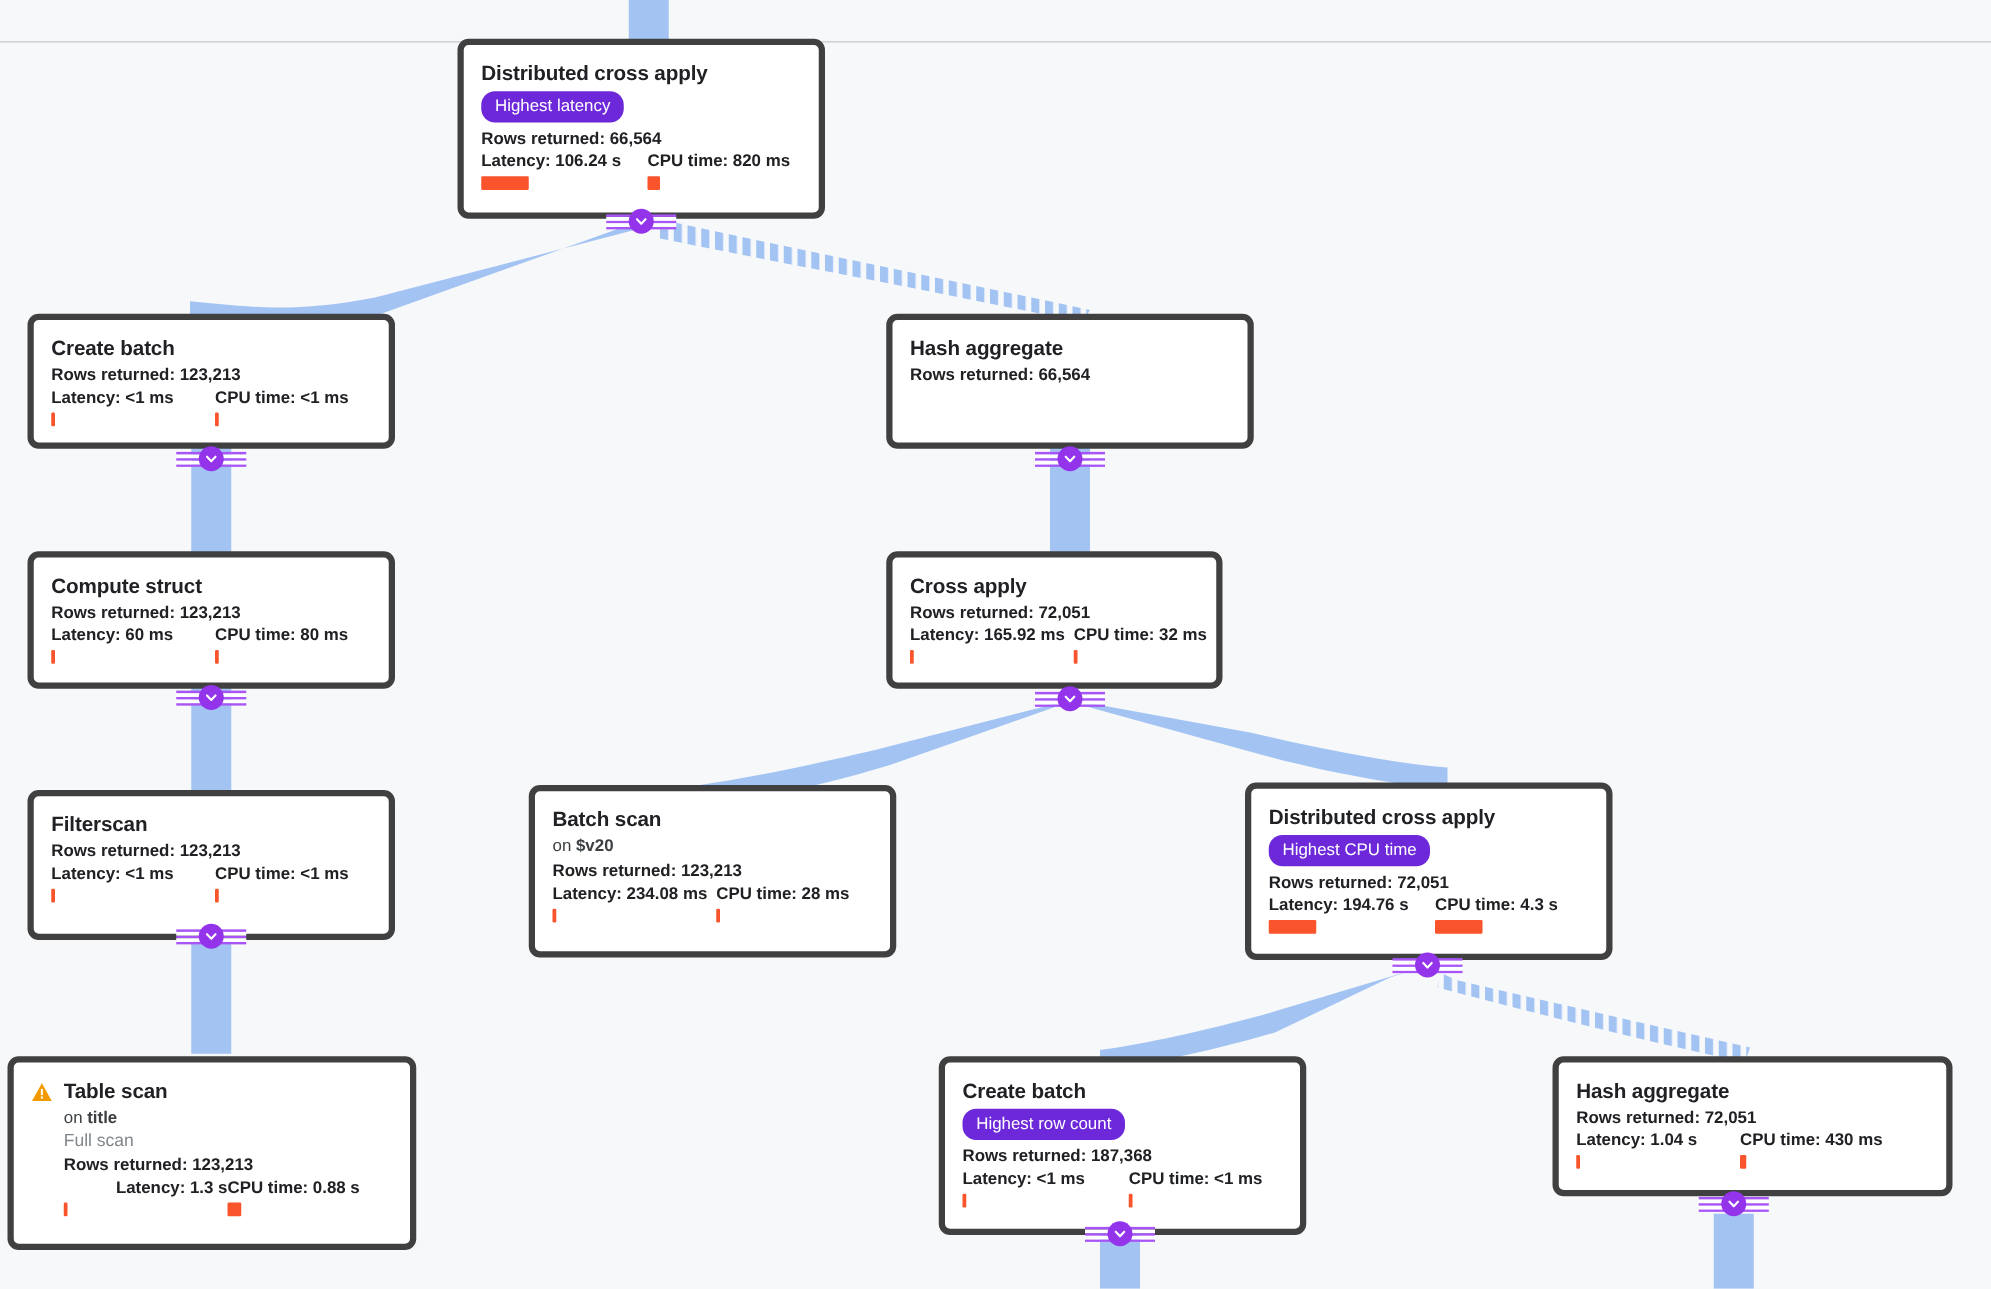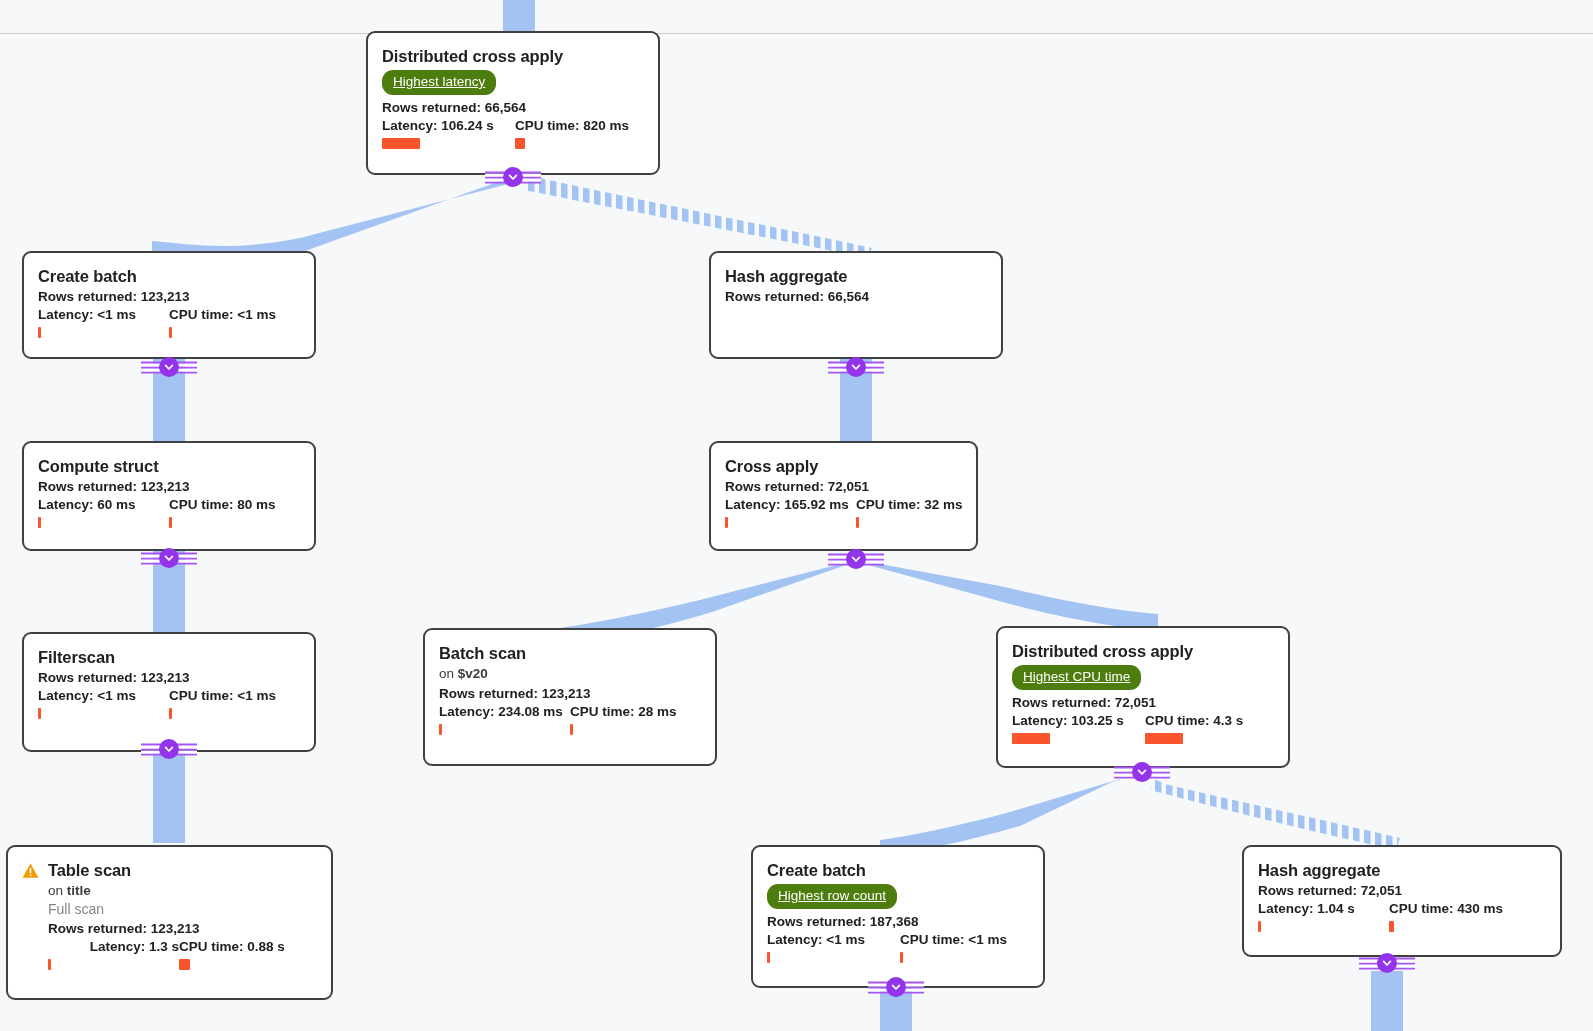--- a/index.html
+++ b/index.html
@@ -38,21 +38,21 @@
     width: 1593px;
     height: 1px;
     background: #c6c8cc;
     z-index: 1;
   }
 
   
   .node {
     position: absolute;
     background: #ffffff;
-    border: 2px solid #404040;
+    border: 5px solid #404040;
     border-radius: 9px;
     box-sizing: border-box;
     z-index: 4;
     padding: 13px 6px 14px 14px;
   }
   .node-inner {
     display: flex;
     align-items: flex-start;
     gap: 9px;
   }
@@ -81,29 +81,28 @@
   }
   .node-sub b { font-weight: bold; }
   .node-note {
     font-size: 14px;
     color: #80868b;
     line-height: 18px;
     white-space: nowrap;
   }
   .badge {
     display: inline-block;
-    background: #4d7c0f;
+    background: #6d28d9;
     color: #ffffff;
     font-size: 13.5px;
     line-height: 1;
     padding: 5px 11px 6px 11px;
     border-radius: 11px;
     margin: 4px 0 2px 0;
     white-space: nowrap;
-    text-decoration: underline;
   }
   .rows {
     font-size: 13.5px;
     font-weight: bold;
     color: #202124;
     line-height: 18px;
     margin-top: 2px;
     white-space: nowrap;
   }
   .metrics {
@@ -360,21 +359,21 @@
   </div>
 
   <div class="node" style="left:996px; top:626px; width:294px; height:142px;">
     <div class="node-inner">
       <div class="node-body">
         <div class="node-title">Distributed cross apply</div>
         <div class="badge">Highest CPU time</div>
         <div class="rows">Rows returned: 72,051</div>
         <div class="metrics">
           <div class="metric" style="width:133px;">
-            <div class="metric-label">Latency: 103.25 s</div>
+            <div class="metric-label">Latency: 194.76 s</div>
             <div class="metric-bar" style="width:38px;"></div>
           </div>
           <div class="metric">
             <div class="metric-label">CPU time: 4.3 s</div>
             <div class="metric-bar" style="width:38px;"></div>
           </div>
         </div>
       </div>
     </div>
   </div>

